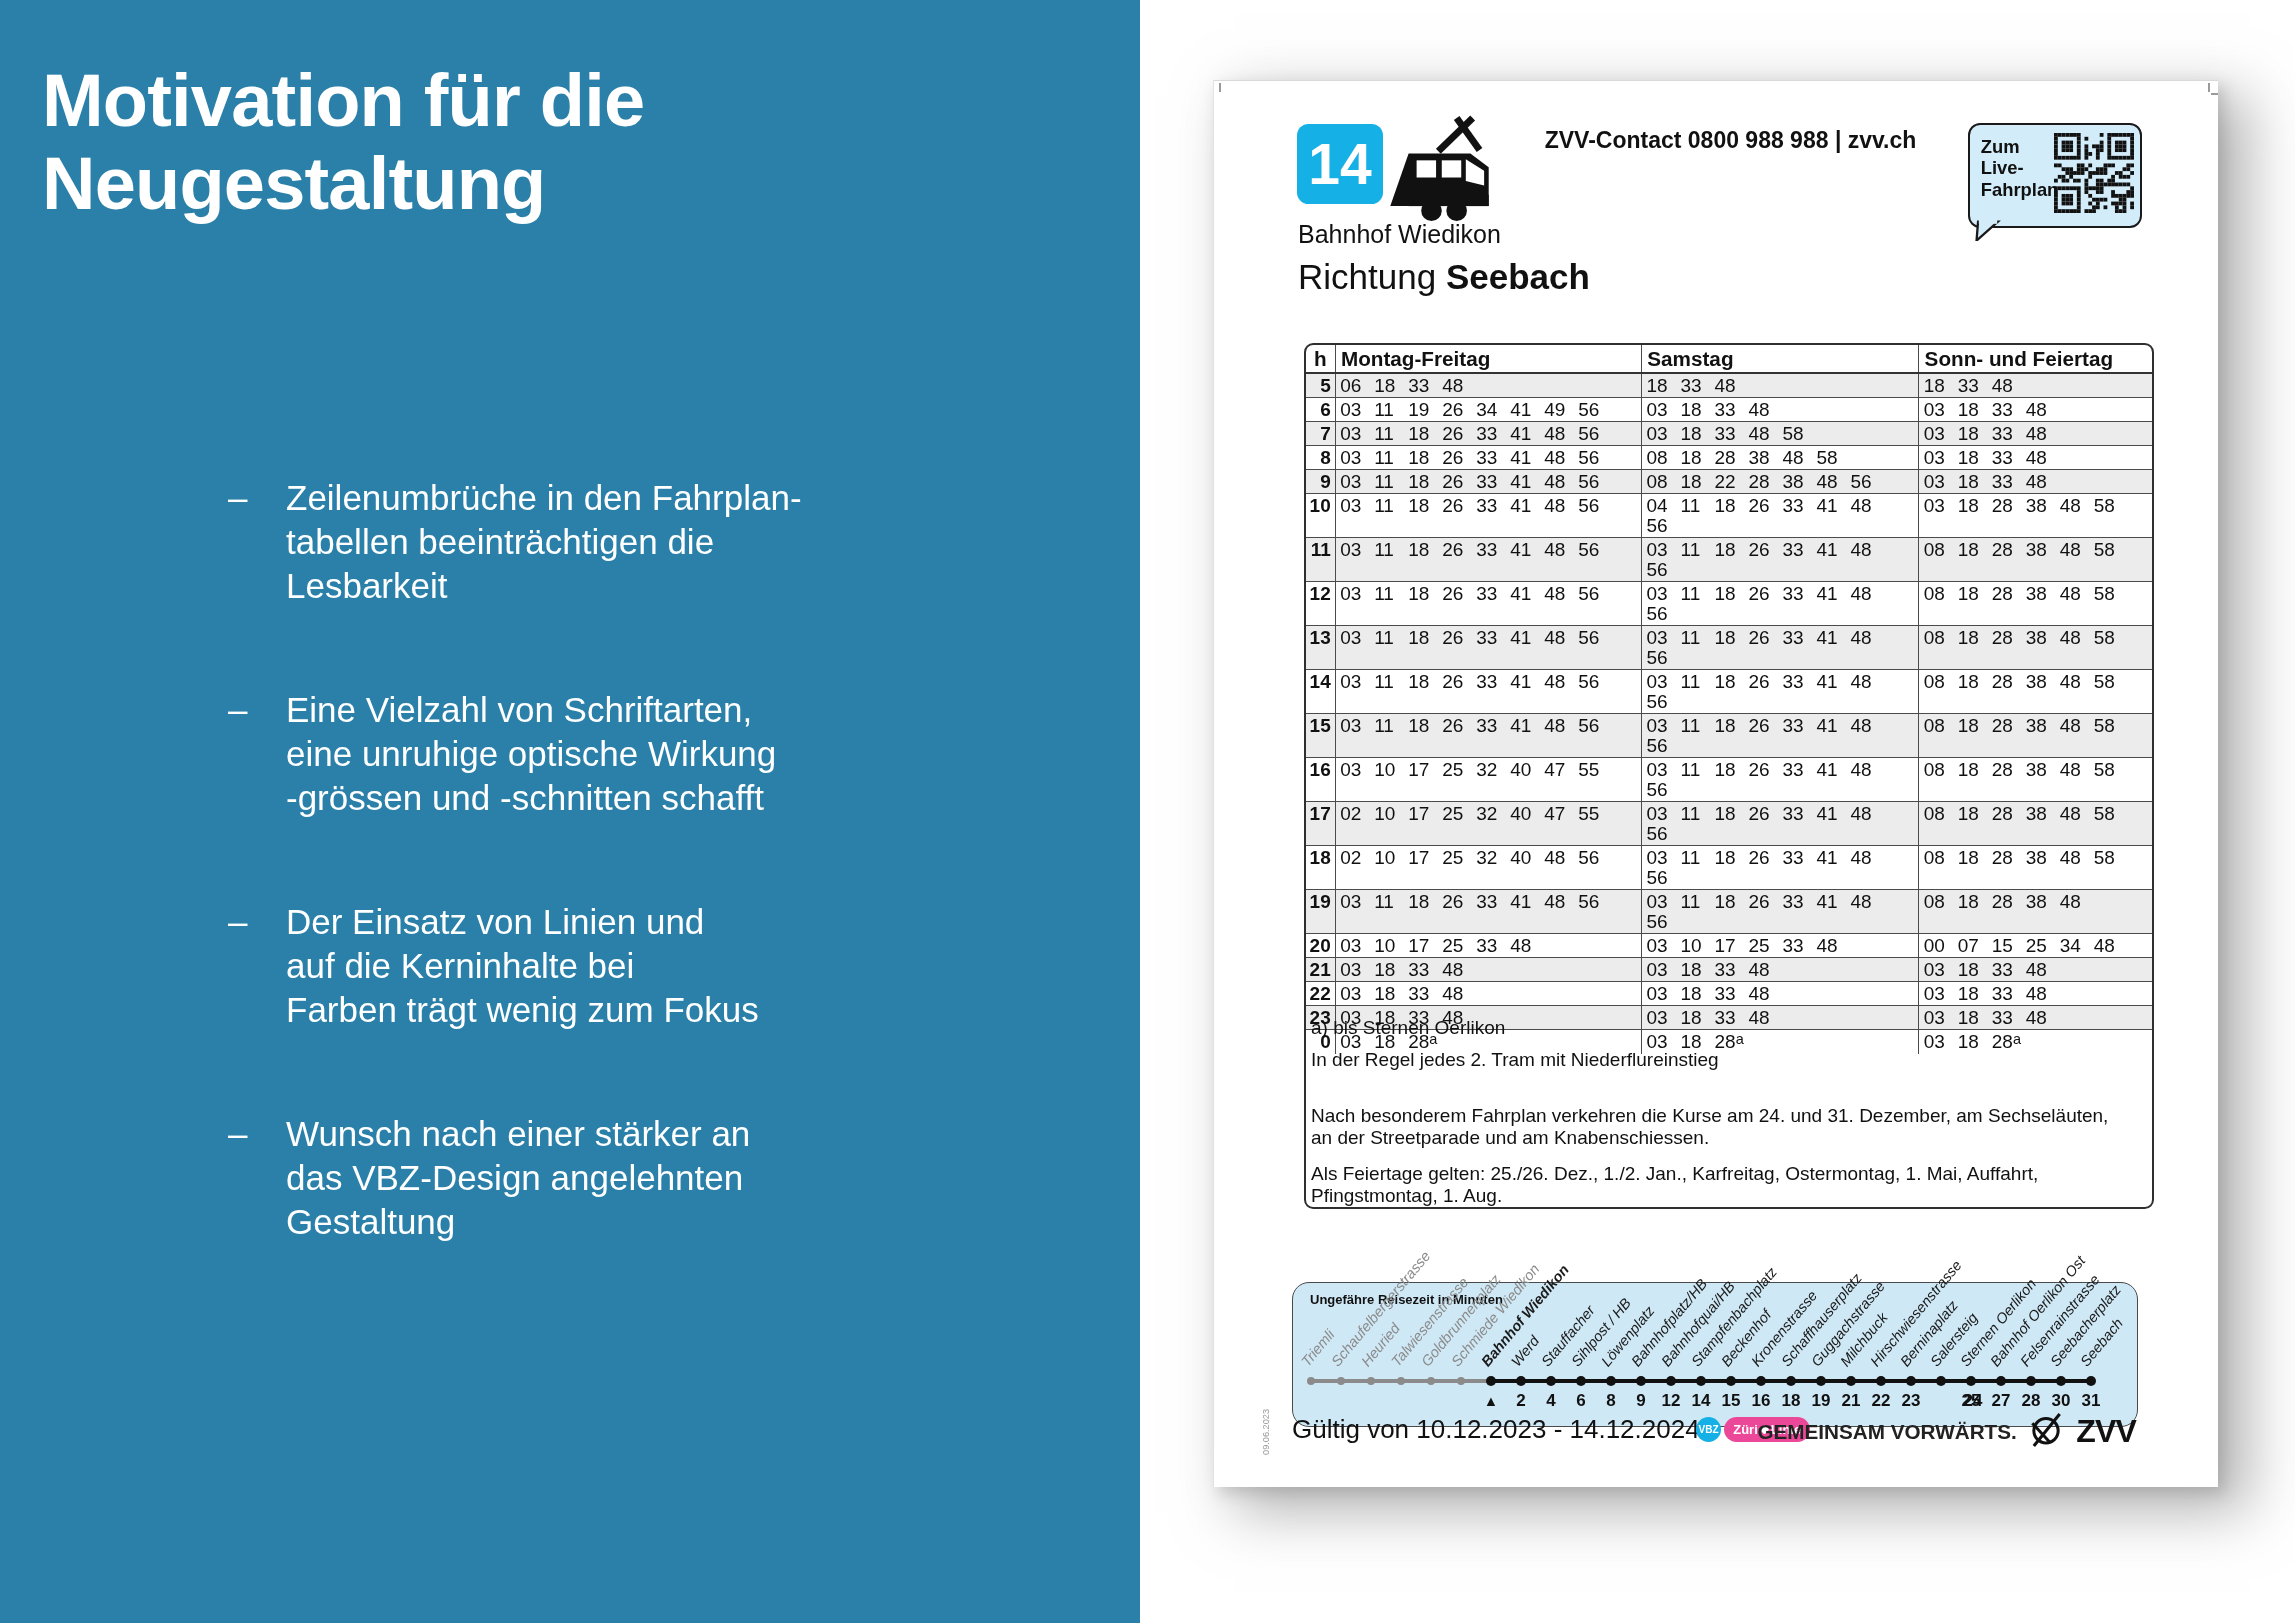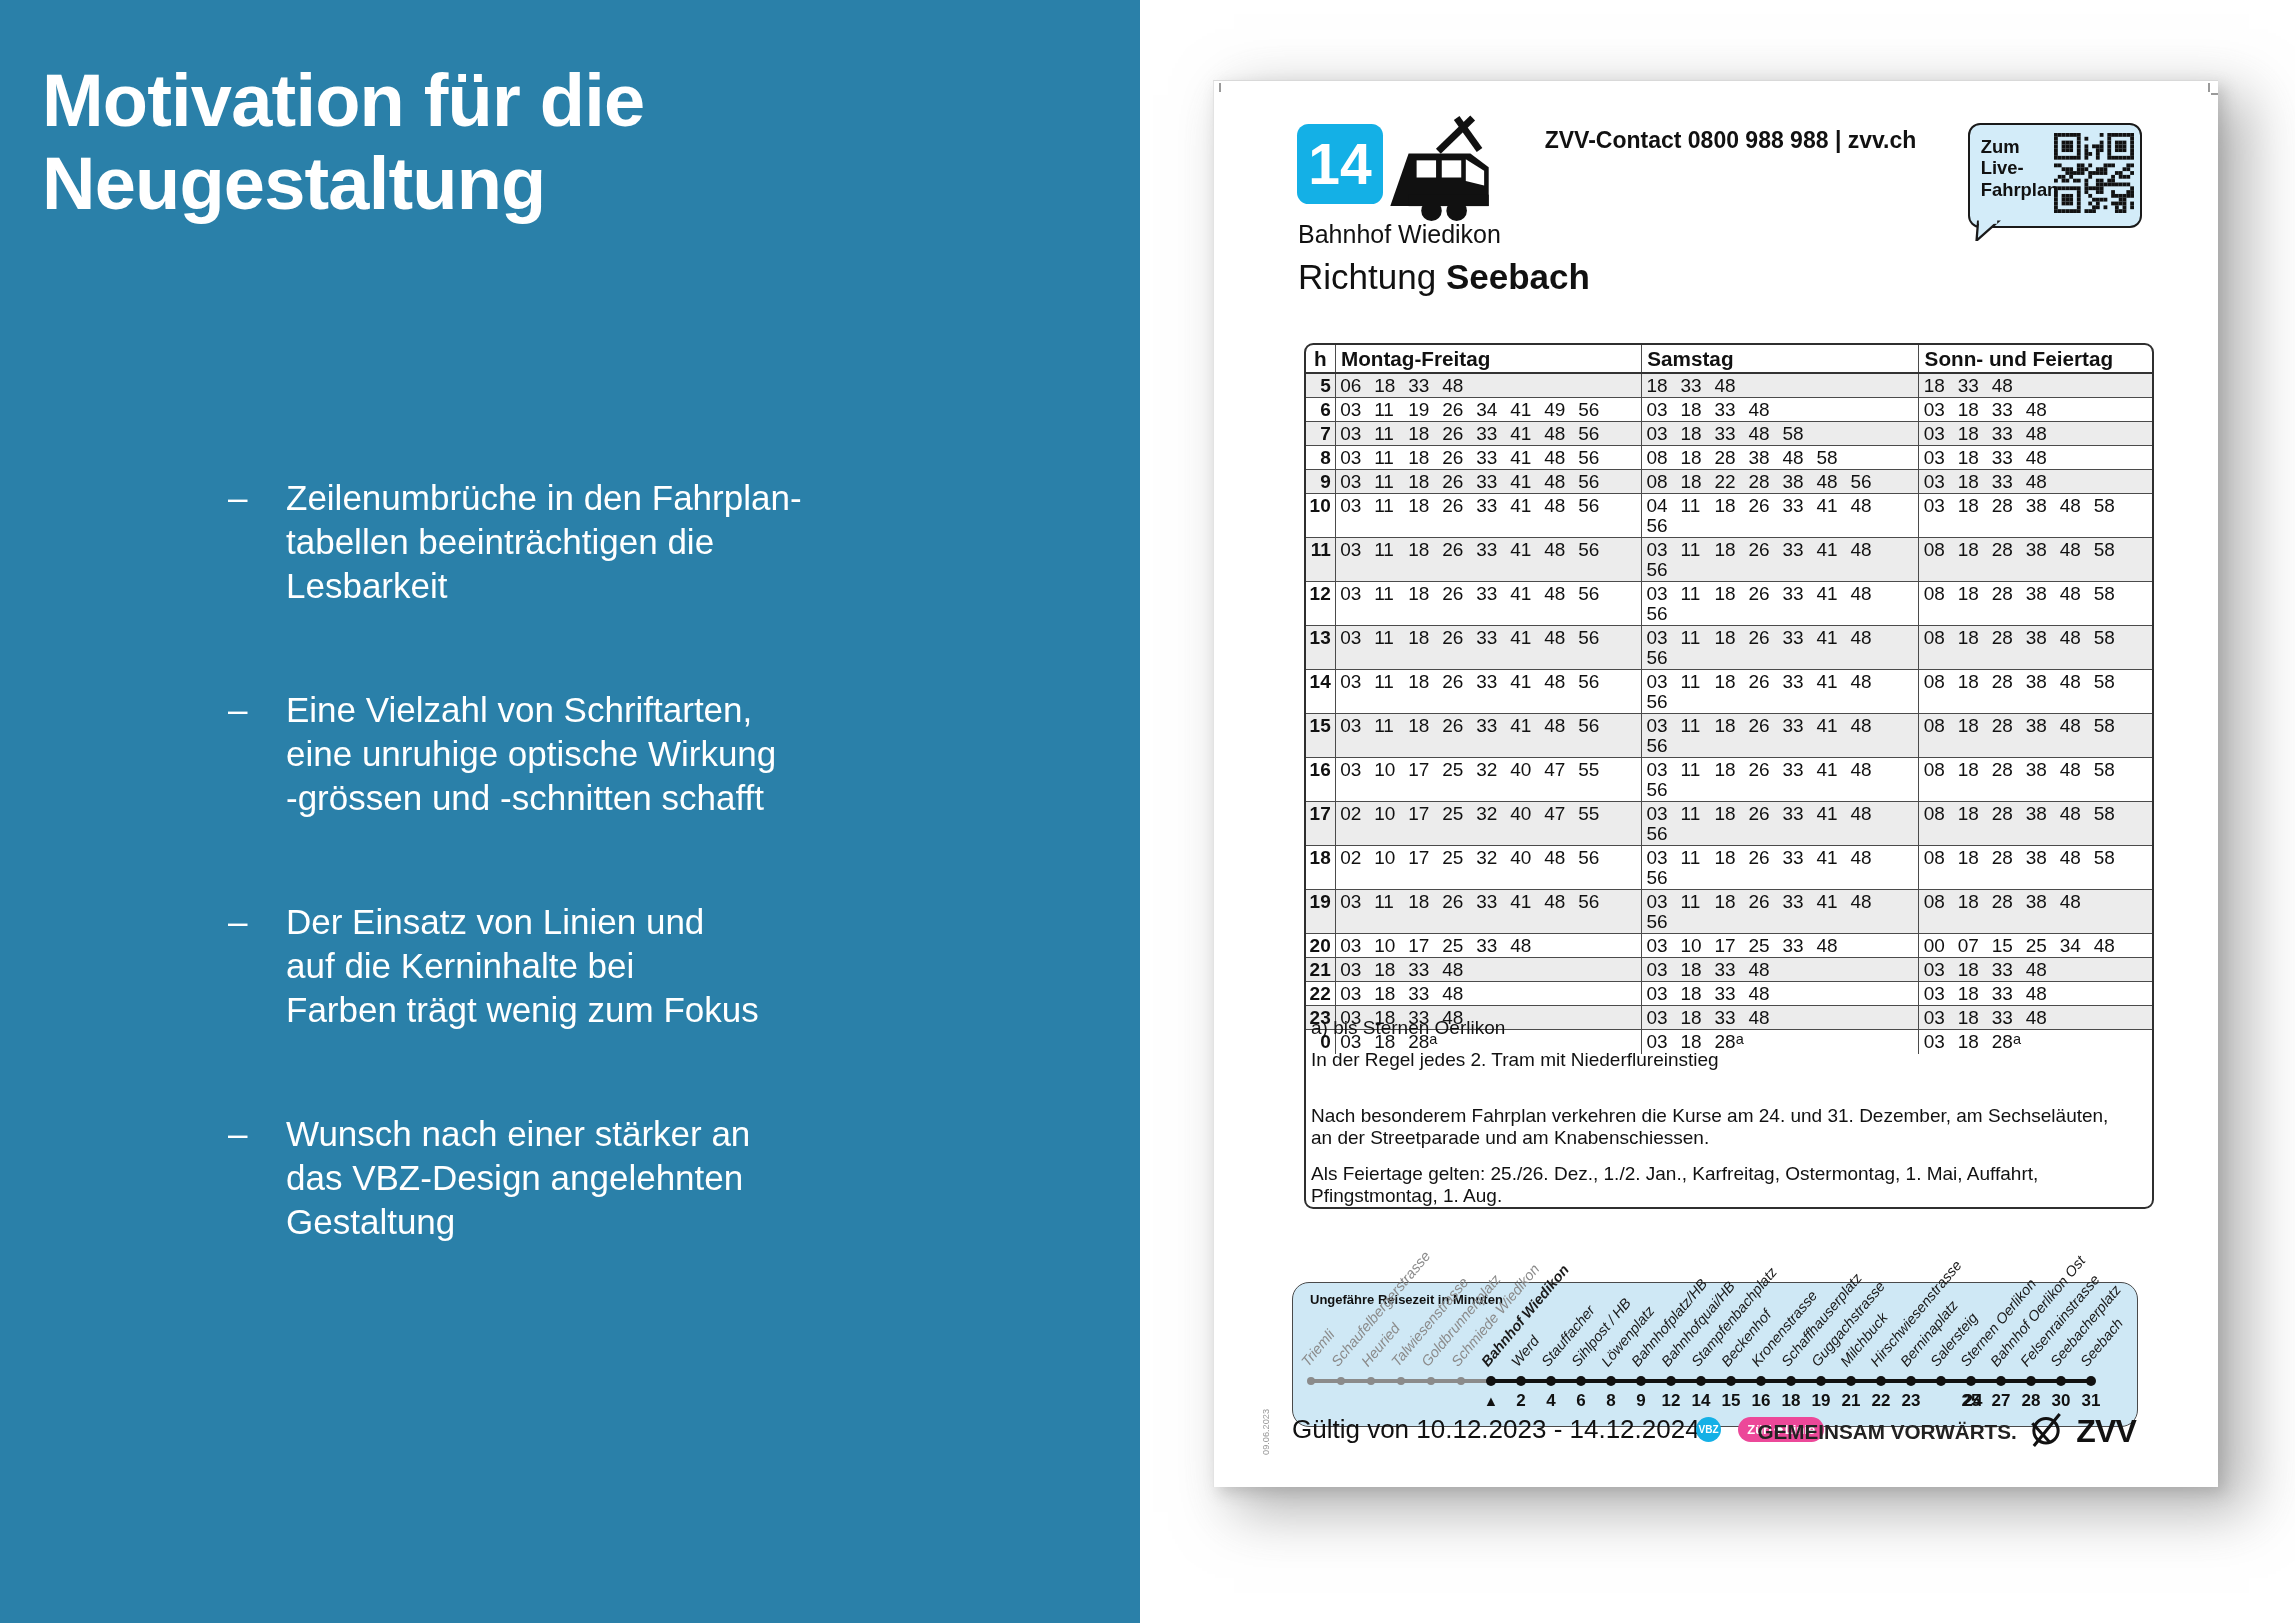--- a/index.html
+++ b/index.html
@@ -67,21 +67,21 @@
   .tl-dot.black{width:10px;height:10px;background:#111;}
   .tl-label{position:absolute;top:70px;height:17px;font-size:14.5px;font-style:italic;white-space:nowrap;
     transform-origin:0 100%;transform:rotate(-50deg);color:#1a1a1a;}
   .tl-label.gray{color:#8b8b8b;}
   .tl-label.origin{font-weight:bold;}
   .tl-num{position:absolute;top:108px;width:34px;text-align:center;font-size:17px;font-weight:bold;color:#111;}
   .tl-tri{font-size:14.5px;}
 
   
   .validity{position:absolute;left:78px;top:1333px;font-size:26px;color:#111;}
-  .badges{position:absolute;left:482px;top:1336px;display:flex;align-items:center;gap:17px;}
+  .badges{position:absolute;left:482px;top:1336px;display:flex;align-items:center;gap:3px;}
   .badge-vbz{width:25px;height:25px;border-radius:50%;background:#14b0e6;color:#fff;font-size:10px;font-weight:bold;
     display:flex;align-items:center;justify-content:center;}
   .badge-zl{height:25px;border-radius:13px;background:#ec4899;color:#fff;font-size:13px;font-weight:bold;
     display:flex;align-items:center;gap:3.1px;padding:0 9.2px;}
   .zl-ico{display:inline-block;width:6.9px;height:6.9px;background:#fff;transform:rotate(45deg);border-radius:1.5px;}
   .footer-right{position:absolute;right:82px;top:1330px;display:flex;align-items:center;gap:10.7px;}
   .tagline{font-size:20.7px;font-weight:bold;color:#222;text-align:center;}
   .zvv-word{font-size:32px;font-weight:bold;letter-spacing:-0.8px;color:#111;}
   .print-date{position:absolute;left:47px;top:1328px;font-size:9.2px;color:#999;
     writing-mode:vertical-rl;transform:rotate(180deg);}

